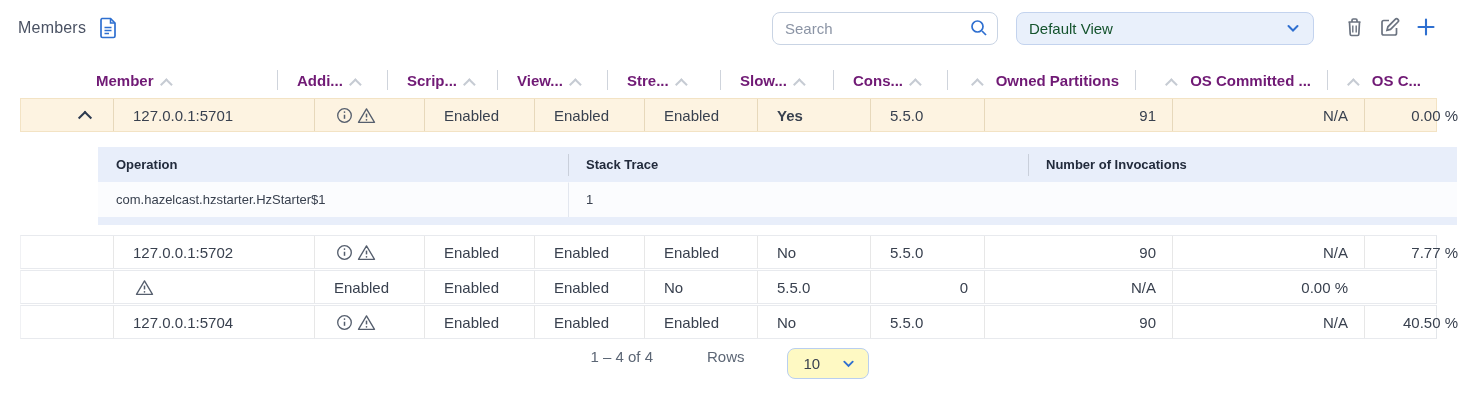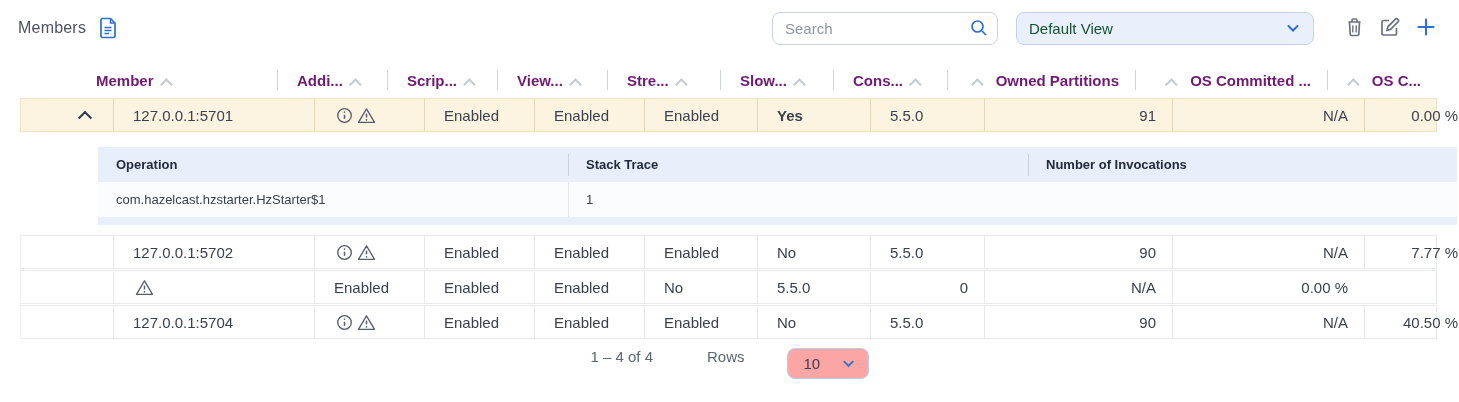--- a/index.html
+++ b/index.html
@@ -64,21 +64,21 @@
   .sub-cell.sep::before { content:""; position:absolute; left:0; top:50%; transform:translateY(-50%);
       width:1px; height:22px; background:#c9cfdb; }
   .sub-data .sub-cell.sep::before { height:100%; background:#e3e7ef; }
   .sub-strip { height:8px; background:#e8eefa; }
 
   
   .pagination { display:flex; align-items:flex-start; justify-content:center; margin-top:9px;
       font-size:15px; color:#5c6675;gap:28px; }
   .page-range { margin-right:26px; }
   .rows-label { margin-right:14px; }
-  .rows-select { width:82px; height:31px; background:#fca5a5; border:1px solid #b9cff0;
+  .rows-select { width:82px; height:31px; background:#fef9c3; border:1px solid #b9cff0;
       border-radius:8px; display:flex; align-items:center; padding:0 12px 0 16px;
       color:#39414f; cursor:pointer; }
   .rows-select .rs-value { flex:1; }
   .chev-blue { color:#2e6fd0; display:inline-flex; }
 </style>
 </head>
 <body>
 
 <div class="page">
 

